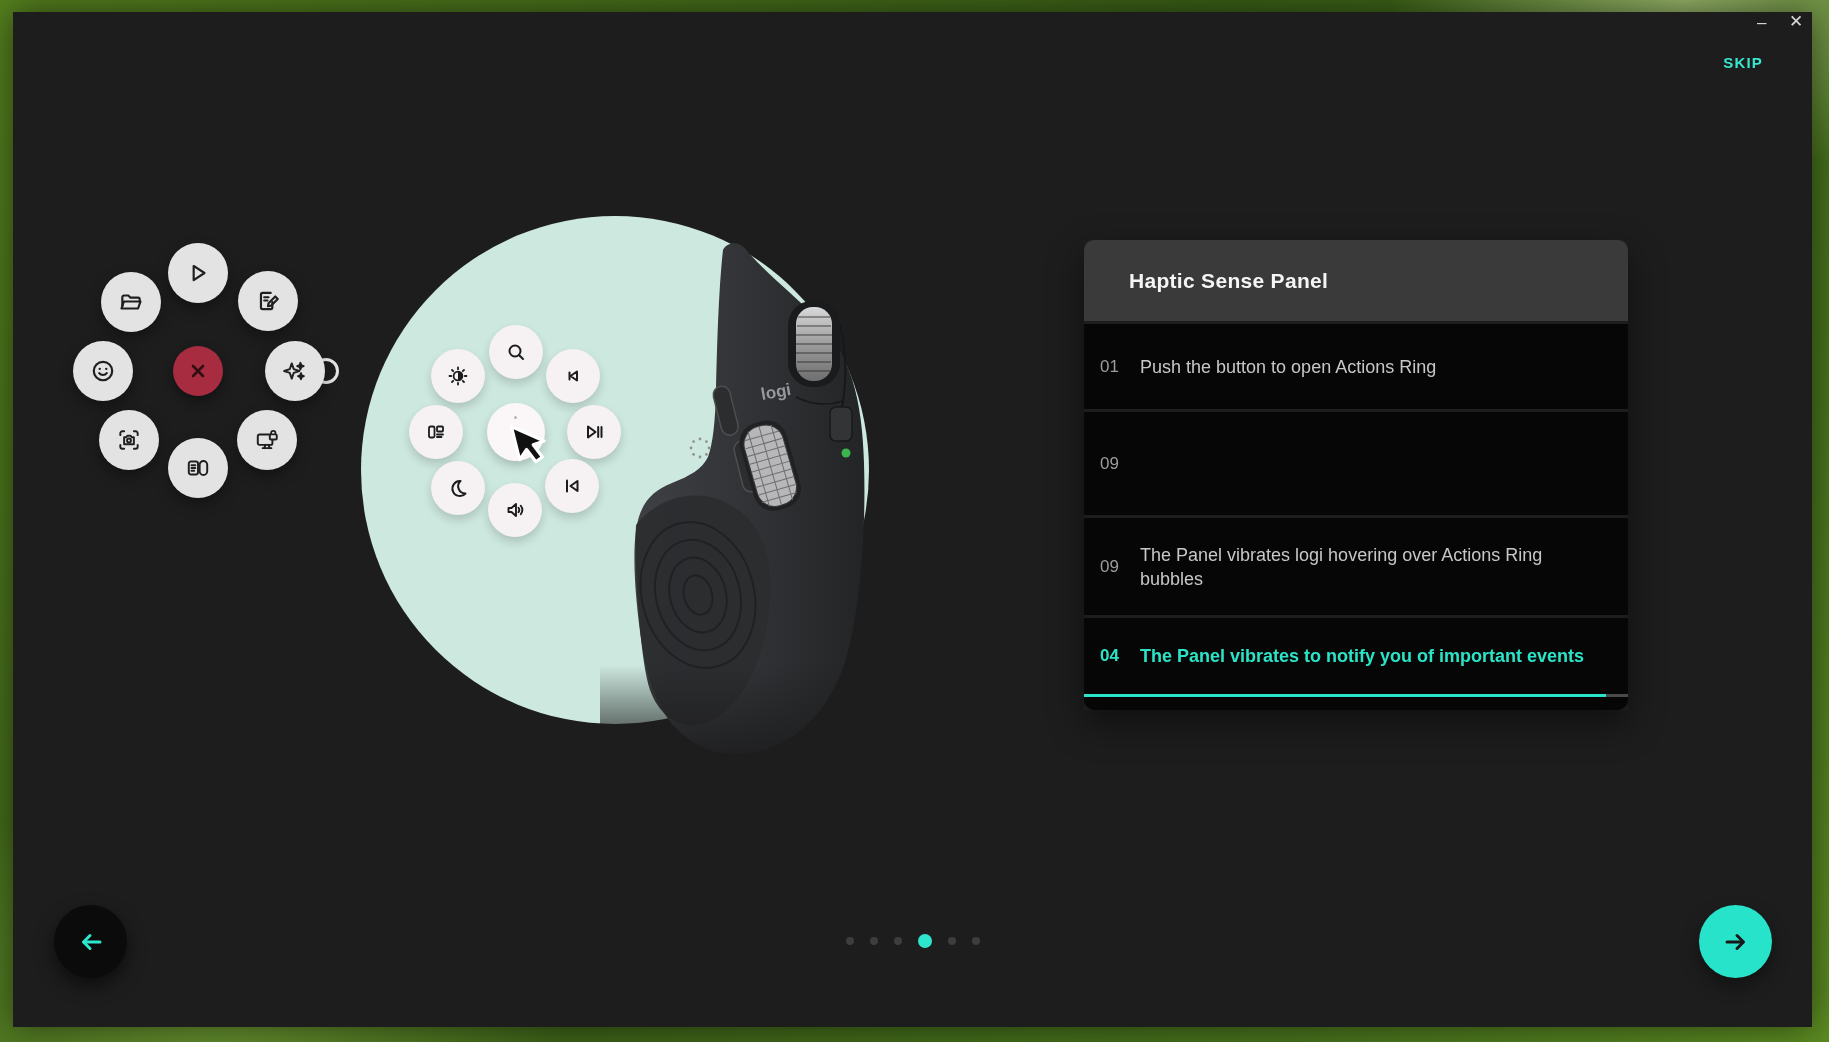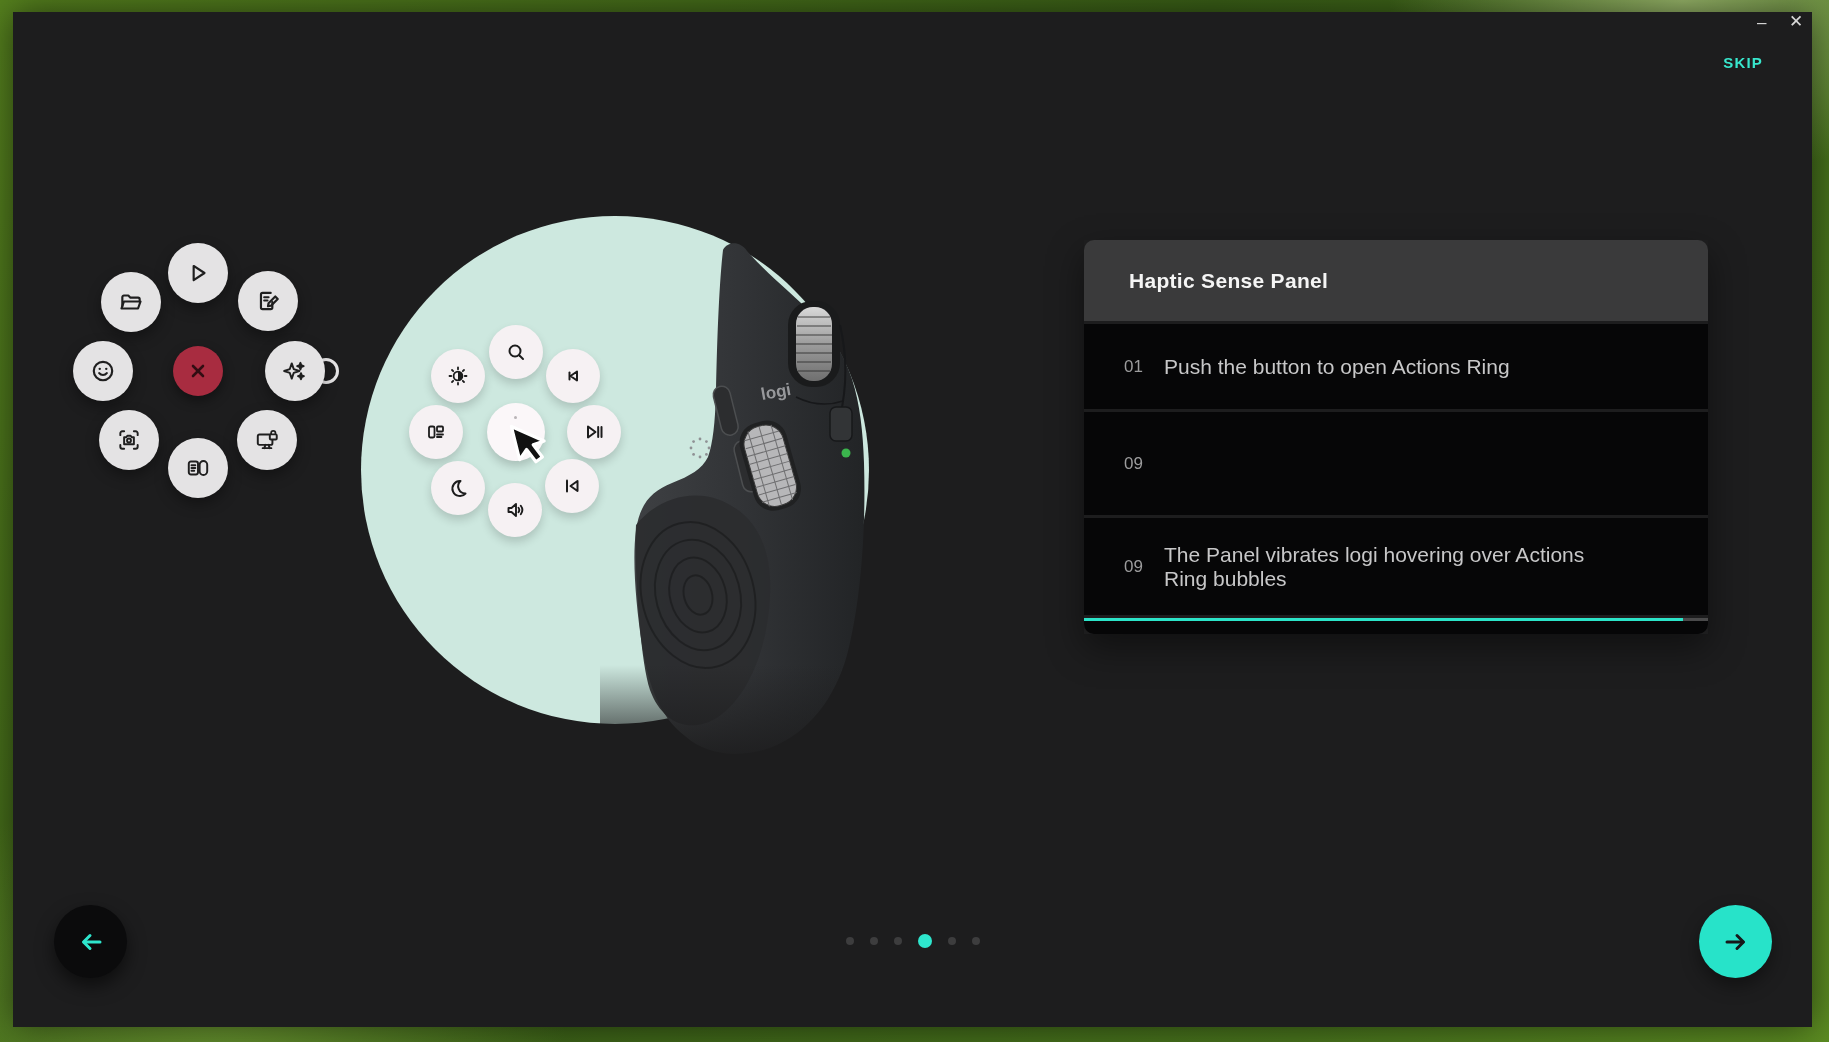--- a/index.html
+++ b/index.html
@@ -45,32 +45,32 @@
     border:3.5px solid #e6e5e6;box-sizing:border-box;z-index:1;background:transparent;
   }
   .mcenter{
     position:absolute;left:487px;top:403px;width:58px;height:58px;border-radius:50%;
     background:#fbf7f9;box-shadow:0 5px 10px rgba(0,0,0,.18);z-index:3;
   }
   .mcenter .dot{position:absolute;left:27px;top:13px;width:3px;height:3px;border-radius:50%;background:#b9b4b7;}
   .cursor-svg{position:absolute;left:505px;top:424px;z-index:4;transform:rotate(-14deg);transform-origin:6px 6px;}
   .icon-svg{display:block;}
   
-  .panel{position:absolute;left:1084px;top:240px;width:624px;z-index:2;box-shadow:0 14px 34px rgba(0,0,0,.45);}
+  .panel{position:absolute;left:1084px;top:240px;width:544px;z-index:2;box-shadow:0 14px 34px rgba(0,0,0,.45);}
   .panel-header{
     height:81px;background:#3a3a3b;border-radius:10px 10px 0 0;display:flex;align-items:center;
     padding-left:45px;box-sizing:border-box;margin-bottom:3px;
   }
   .panel-title{color:#f5f5f5;font-size:21px;font-weight:700;letter-spacing:.3px;}
   .row{
     background:#060607;display:flex;align-items:center;margin-bottom:3px;
-    padding:0 40px;box-sizing:border-box;
+    padding:0 16px;box-sizing:border-box;
   }
   .row .num{width:40px;flex:none;color:#9c9c9d;font-size:17px;}
-  .row .txt{color:#c7c7c8;font-size:21px;line-height:24px;max-width:440px;}
+  .row .txt{color:#c7c7c8;font-size:18px;line-height:24px;max-width:440px;}
   .r1{height:85px}.r2{height:103px}.r3{height:97px}.r4{height:76px;margin-bottom:0}
   .row.active .num,.row.active .txt{color:#2be4c8;font-weight:700;}
   .row.active .txt{white-space:nowrap;max-width:none;}
   .track{height:3px;background:#4a4a4b;}
   .fill{height:100%;background:#2be4c8;}
   .panel-footer{height:13px;background:#060607;border-radius:0 0 10px 10px;}
   
   .dots{position:absolute;left:846px;top:932px;display:flex;align-items:center;gap:16px;height:18px;z-index:2;}
   .pdot{width:8px;height:8px;border-radius:50%;background:#3d3d3e;cursor:pointer;}
   .pdot.active{width:14px;height:14px;background:#2ee6cd;}
@@ -309,20 +309,24 @@
     <span class="num">01</span>
     <span class="txt">Push the button to open Actions Ring</span>
   </div>
   <div class="row r2">
     <span class="num">09</span>
   </div>
   <div class="row r3">
     <span class="num">09</span>
     <span class="txt">The Panel vibrates logi hovering over Actions Ring bubbles</span>
   </div>
+  <div class="row r4 active">
+    <span class="num">04</span>
+    <span class="txt">The Panel vibrates to notify you of important events</span>
+  </div>
   <div class="track">
       <div class="fill" style="width:96%"></div>
     </div>
   <div class="panel-footer"></div>
 </div>
 
 <div class="dots">
   <div class="pdot"></div>
   <div class="pdot"></div>
   <div class="pdot"></div>

